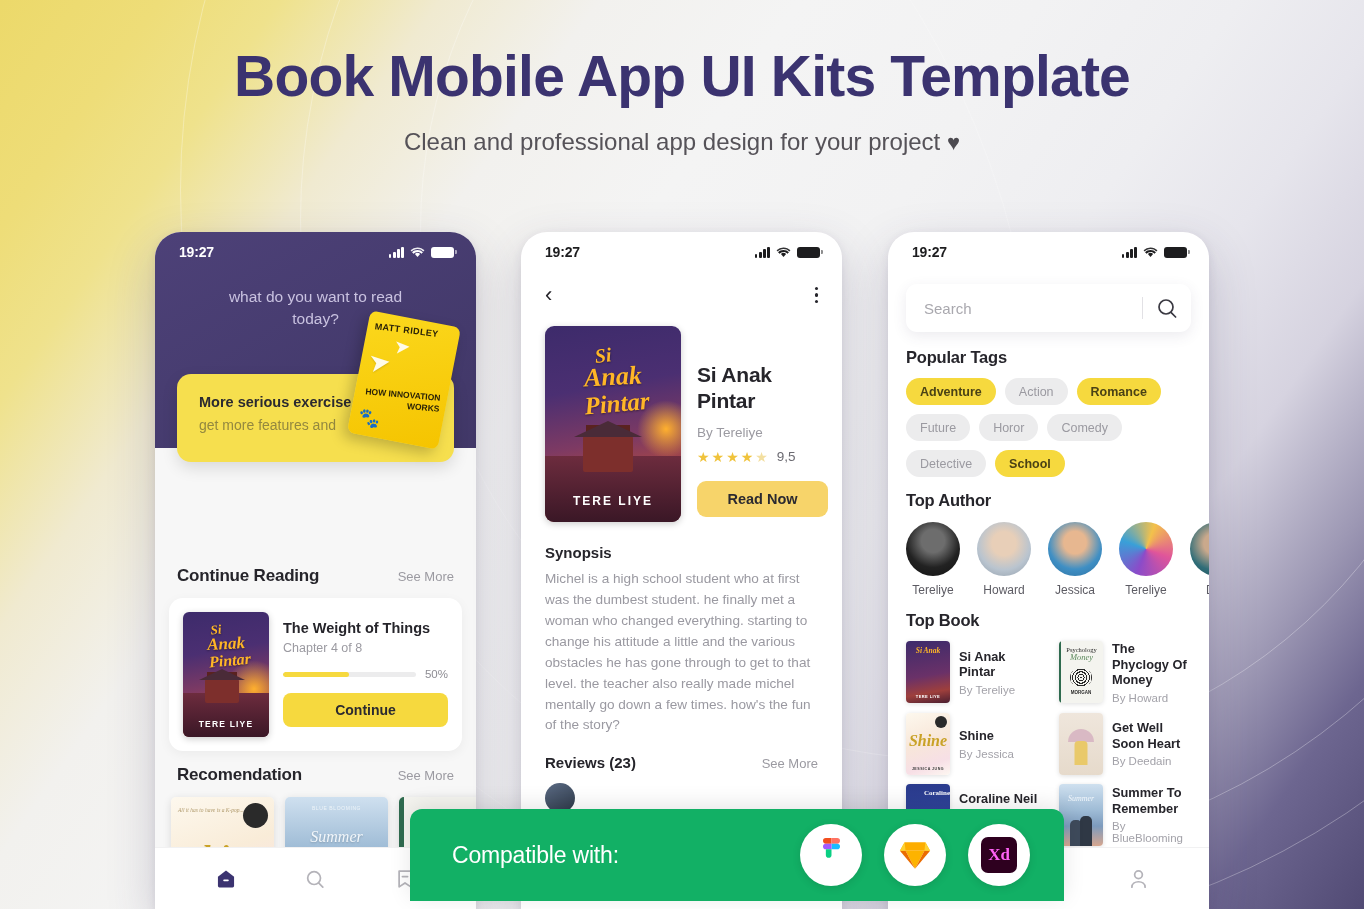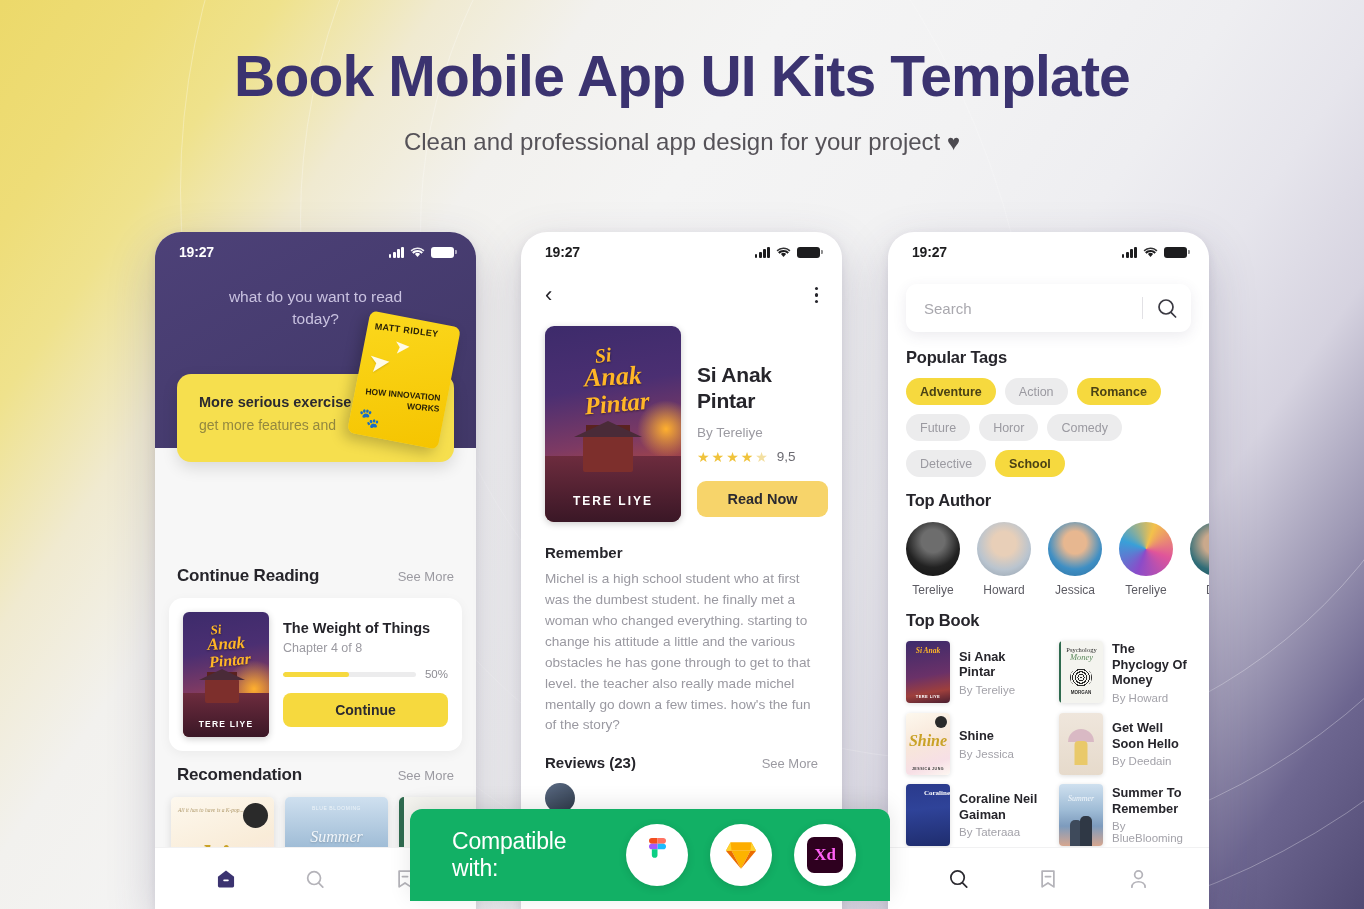--- a/index.html
+++ b/index.html
@@ -261,21 +261,21 @@
   .bc-gw .bd { position:absolute; left:50%; top:28px; transform:translateX(-50%); width:13px; height:24px; background:#e9c96a; border-radius:4px 4px 0 0; }
   .bc-cor { background: linear-gradient(175deg,#2a3a8c 0%,#2f4399 40%,#1f2d6e 100%); }
   .bc-cor .t { position:absolute; left:0;right:0; top:5px; text-align:right; color:#fff; font-size:7px; font-weight:bold; font-family:"Liberation Serif",serif; }
   .bc-sum { background: linear-gradient(180deg,#cfe0ef 0%,#9fbcd6 42%,#7d9bbd 68%,#d6a68f 100%); }
   .bc-sum .t { position:absolute; left:0;right:0; top:10px; text-align:center; color:#f2f7fb; font-size:8px; font-style:italic; font-family:"Liberation Serif",serif; }
   .bc-sum .f1 { position:absolute; bottom:0; left:11px; width:12px; height:26px; background:#3e4a5b; border-radius:5px 5px 0 0; }
   .bc-sum .f2 { position:absolute; bottom:0; left:21px; width:12px; height:30px; background:#2f3845; border-radius:5px 5px 0 0; }
 
   
   .compat {
-    position: absolute; left: 410px; top: 809px; width: 480px; height: 92px;
+    position: absolute; left: 410px; top: 809px; width: 654px; height: 92px;
     background: #12b065; border-radius: 12px 12px 0 0;
     display: flex; align-items: center; padding: 0 34px 0 42px; gap: 22px;
     box-shadow: 0 -4px 22px rgba(0,0,0,0.10);
   }
   .compat .lbl { color: #fff; font-size: 23px; font-weight: 400; flex: 1; letter-spacing: -.2px; }
   .logo { width: 62px; height: 62px; border-radius: 50%; background: #fff;
     display: flex; align-items: center; justify-content: center; flex: 0 0 auto;
     box-shadow: 0 2px 8px rgba(0,0,0,.12); }
   .xd { width: 36px; height: 36px; border-radius: 7px; background: #2e001f;
     display: flex; align-items: center; justify-content: center;
@@ -475,21 +475,21 @@
         <span class="st">★</span>
           <span class="st">★</span>
         <span class="st half">★</span>
         <span class="rate">9,5</span>
       </div>
       <button class="btn-read">Read Now</button>
     </div>
   </div>
 
   <div class="p2-body">
-    <h3>Remember</h3>
+    <h3>Synopsis</h3>
     <p class="synopsis"> Michel is a high school student who at first was the dumbest student. he finally met a woman who changed everything. starting to change his attitude a little and the various obstacles he has gone through to get to that level. the teacher also really made michel mentally go down a few times. how's the fun of the story?</p>
     <div class="rev-head">
       <h3>Reviews (23)</h3>
       <span class="see-more">See More</span>
     </div>
     <div class="rev-av"></div>
   </div>
 </div>
 
 <div class="phone light" id="phone3">
@@ -591,21 +591,21 @@
             <div class="bt">Shine</div>
              <div class="bby">By Jessica</div>
           </div>
       </div>
       <div class="book">
         <div class="bcov bc-gw">
             <div class="umb"></div>
             <div class="bd"></div>
           </div>
         <div>
-            <div class="bt">Get Well Soon Hello</div>
+            <div class="bt">Get Well Soon Heart</div>
              <div class="bby">By Deedain</div>
           </div>
       </div>
       <div class="book">
         <div class="bcov bc-cor">
             <div class="t">Coraline</div>
           </div>
         <div>
             <div class="bt">Coraline Neil Gaiman</div>
              <div class="bby">By Tateraaa</div>

